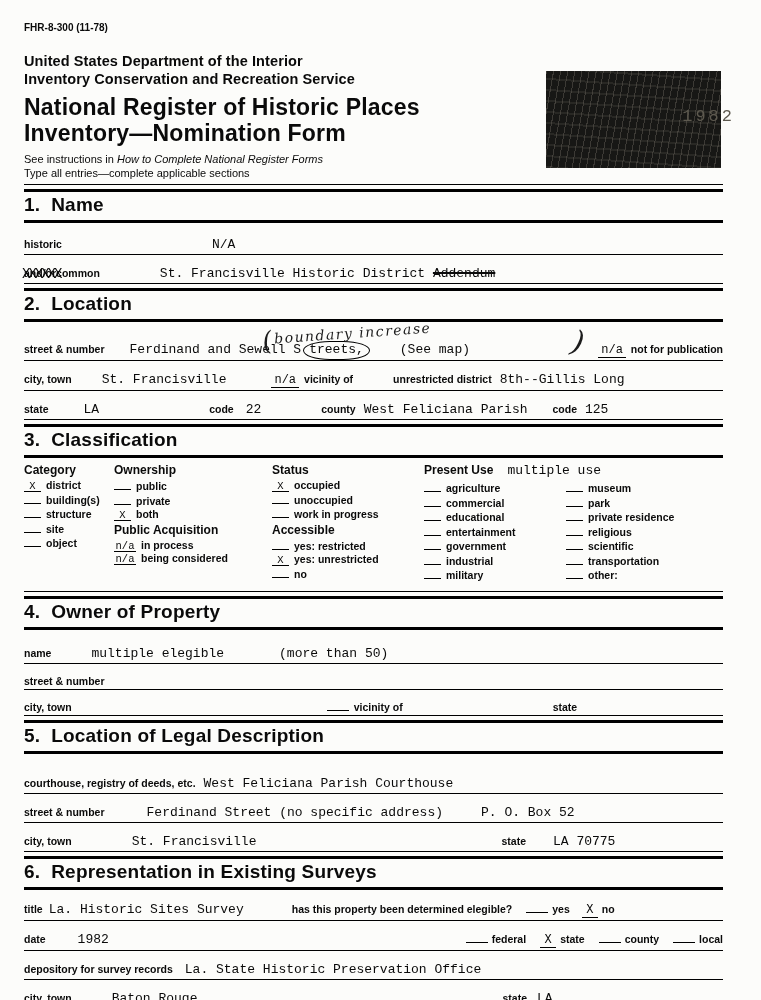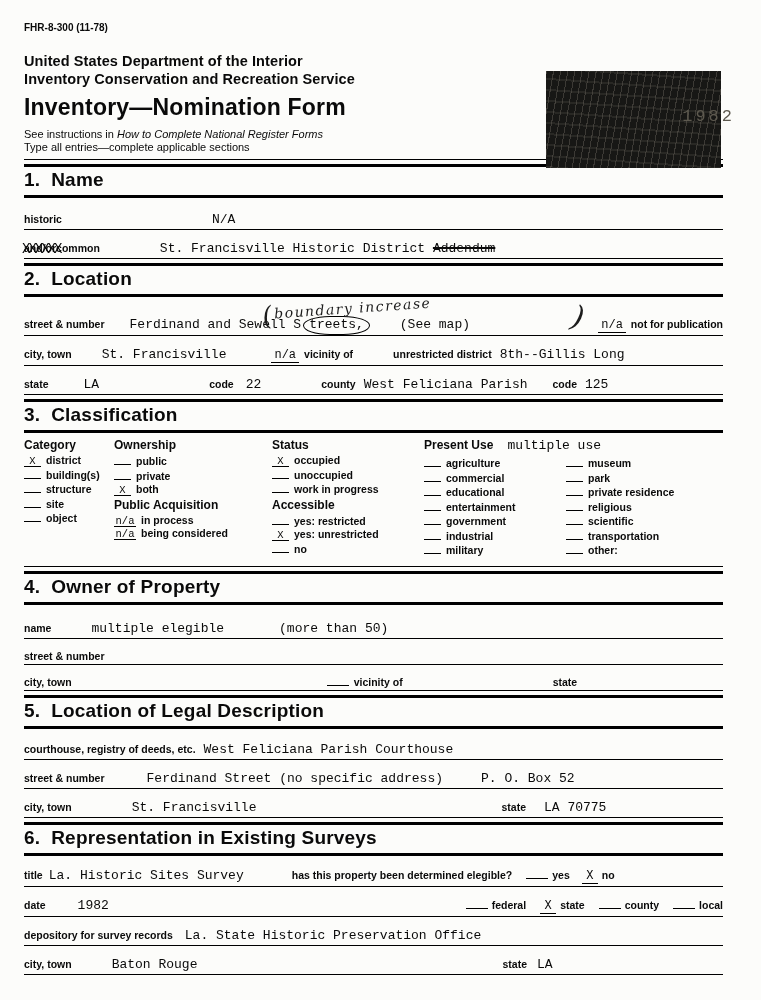--- a/index.html
+++ b/index.html
@@ -89,20 +89,21 @@
 <div class="page">
 
   <div class="form-number">FHR-8-300  (11-78)</div>
 
   <div class="dept">
     <div>United States Department of the Interior</div>
     <div>Inventory Conservation and Recreation Service</div>
   </div>
 
   <div class="main-title">
+    <div>National Register of Historic Places</div>
     <div>Inventory—Nomination Form</div>
   </div>
 
   <div class="stamp">
     <span class="stamp-text">1982</span>
   </div>
 
   <div class="instr">
     <div><span>See instructions in </span><span class="it">How to Complete National Register Forms</span></div>
     <div>Type all entries—complete applicable sections</div>
@@ -326,36 +327,36 @@
 
   <div class="row">
     <span class="lb">city, town</span>
     <span class="blank" style="margin-left:255px"></span>
     <span class="lb" style="margin-left:5px">vicinity of</span>
     <span class="lb" style="margin-left:150px">state</span>
   </div>
 
   <div class="sec">5.  Location of Legal Description</div>
 
-  <div class="row" style="margin-top:13px">
+  <div class="row" style="margin-top:22px">
     <span class="lb">courthouse, registry of deeds, etc.</span>
     <span class="val" style="margin-left:8px">West Feliciana Parish Courthouse</span>
   </div>
 
   <div class="row">
     <span class="lb">street &amp; number</span>
     <span class="val" style="margin-left:42px">Ferdinand Street (no specific address)</span>
     <span class="val" style="margin-left:38px">P. O. Box 52</span>
   </div>
 
   <div class="row">
     <span class="lb">city, town</span>
     <span class="val" style="margin-left:60px">St. Francisville</span>
     <span class="lb" style="margin-left:245px">state</span>
-    <span class="val" style="margin-left:18px">LA  70775</span>
+    <span class="val" style="margin-left:27px">LA  70775</span>
   </div>
 
   <div class="sec">6.  Representation in Existing Surveys</div>
 
   <div class="row" style="margin-top:12px">
     <span class="lb">title</span>
     <span class="val" style="margin-left:6px">La. Historic Sites Survey</span>
     <span class="lb" style="margin-left:48px">has this property been determined elegible?</span>
     <span class="blank" style="margin-left:14px"></span>
     <span class="lb" style="margin-left:4px">yes</span>

